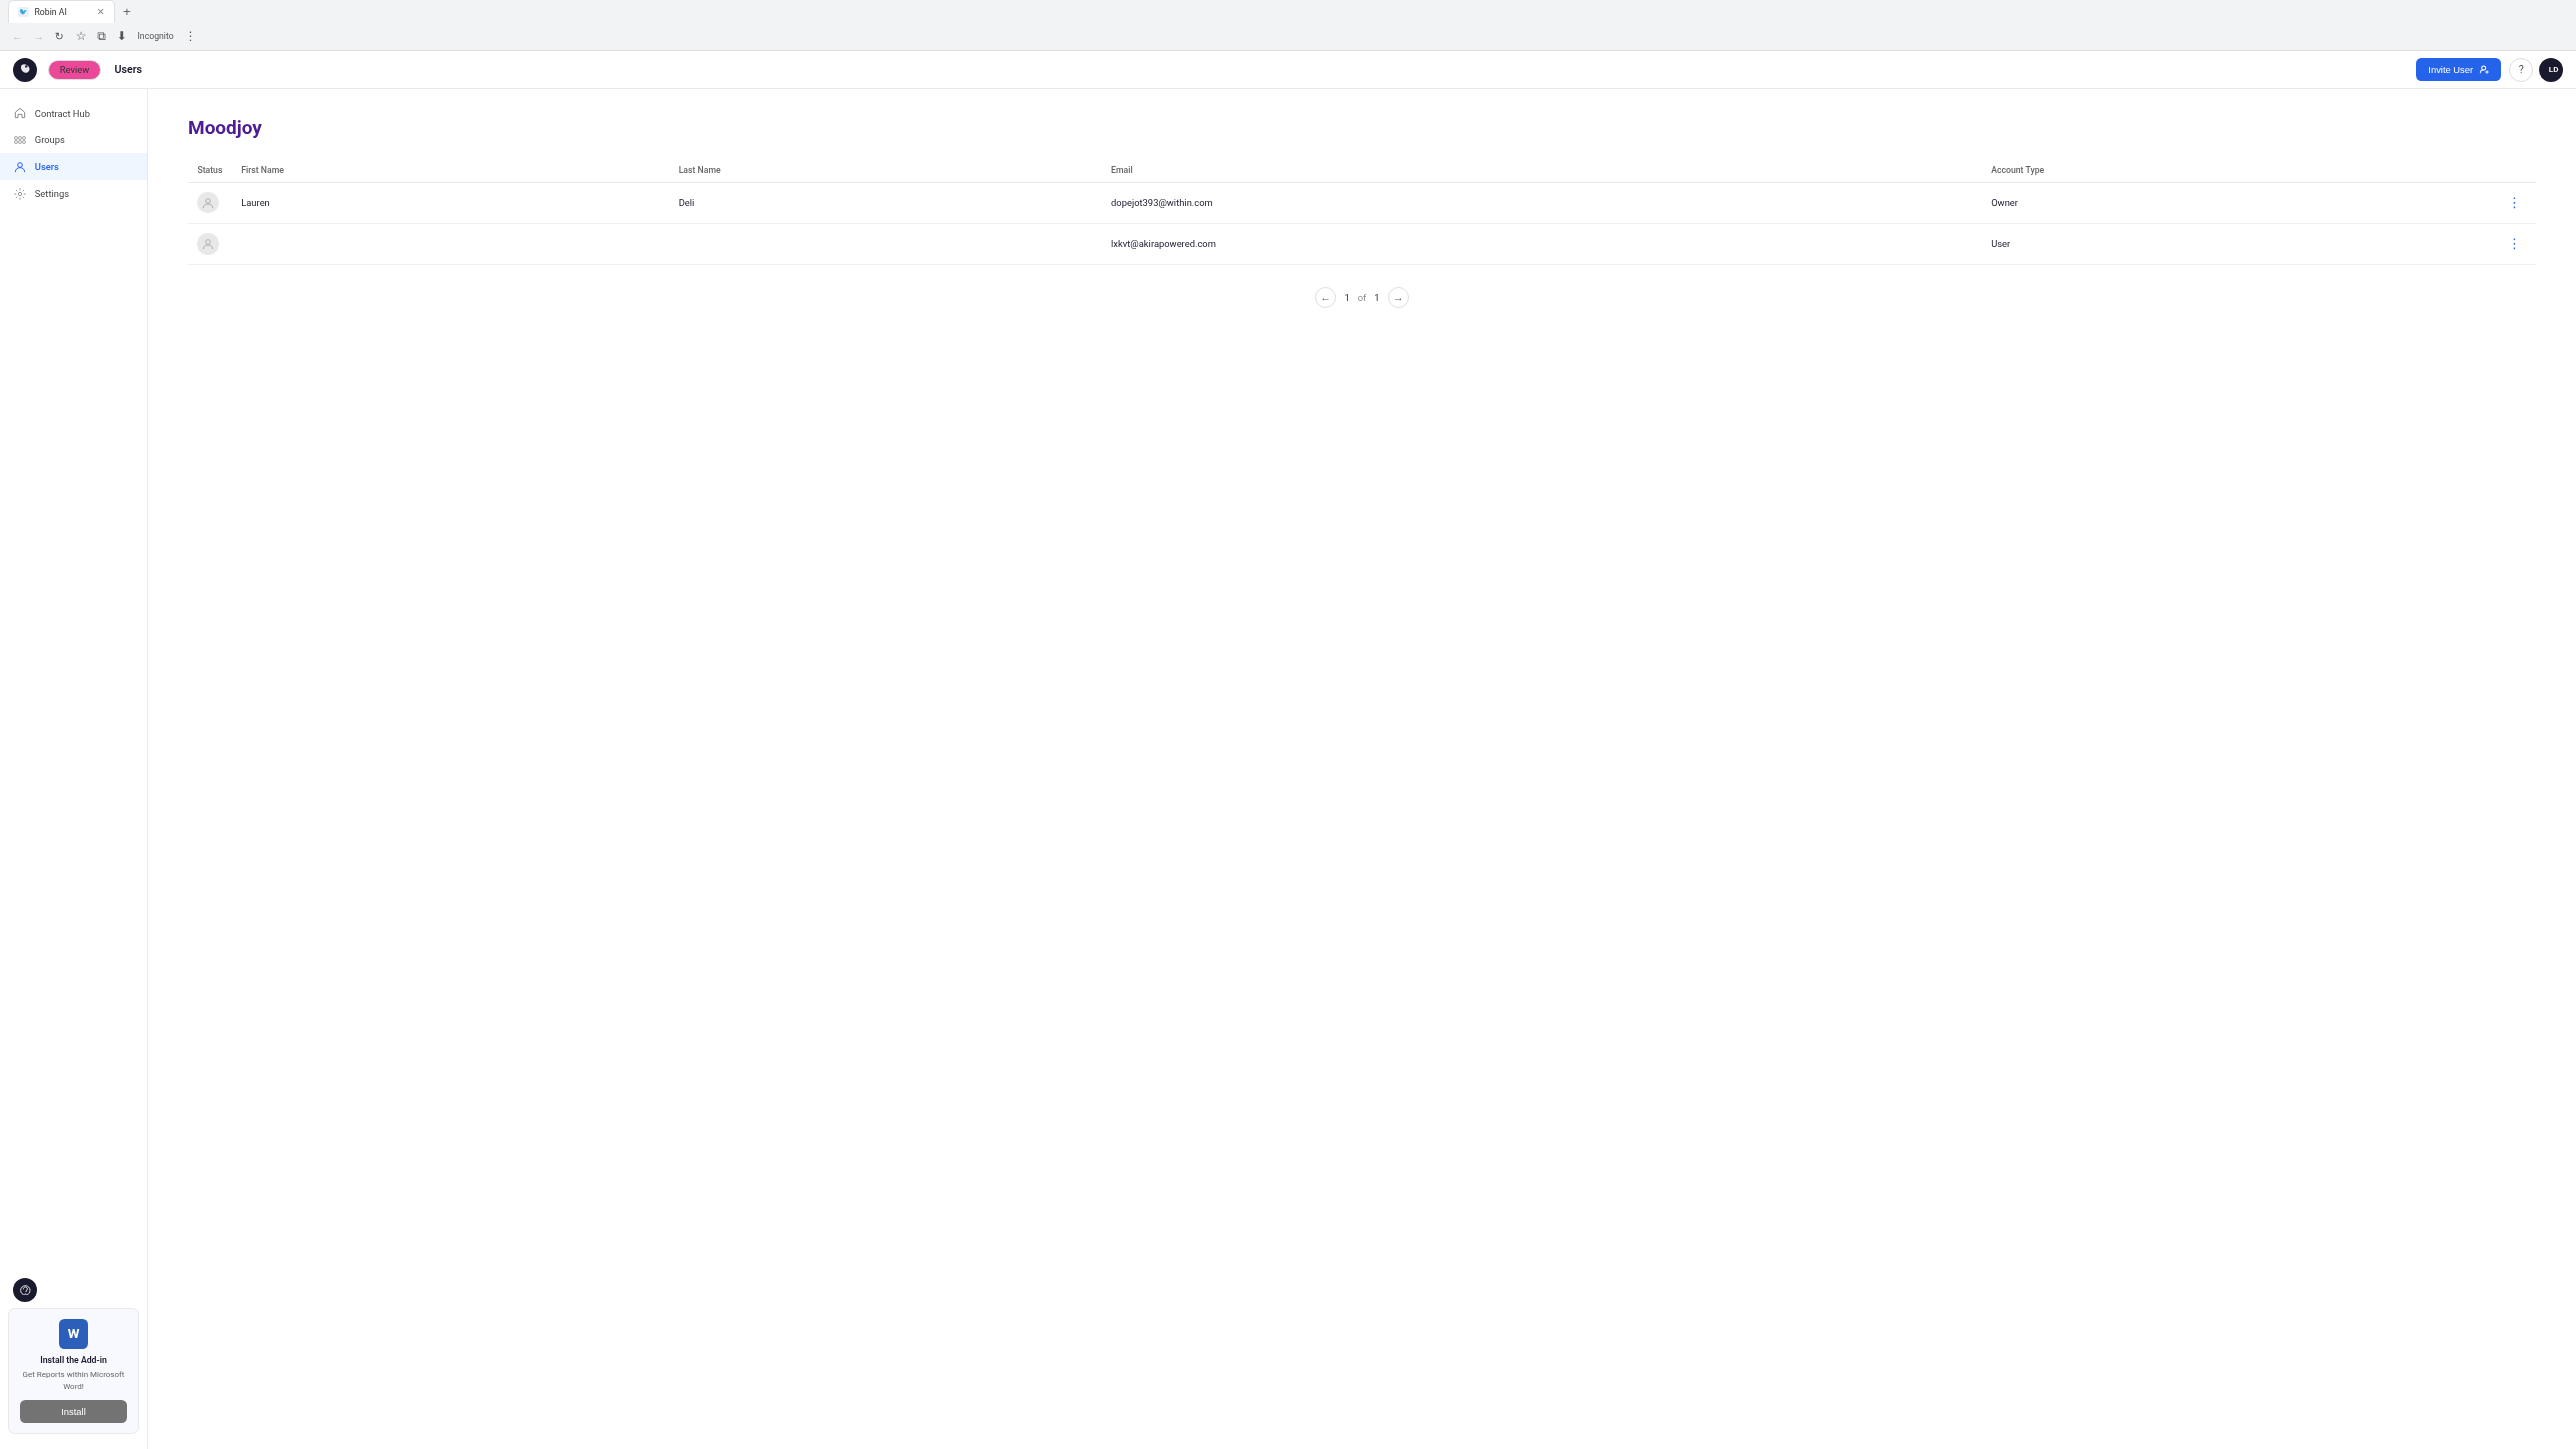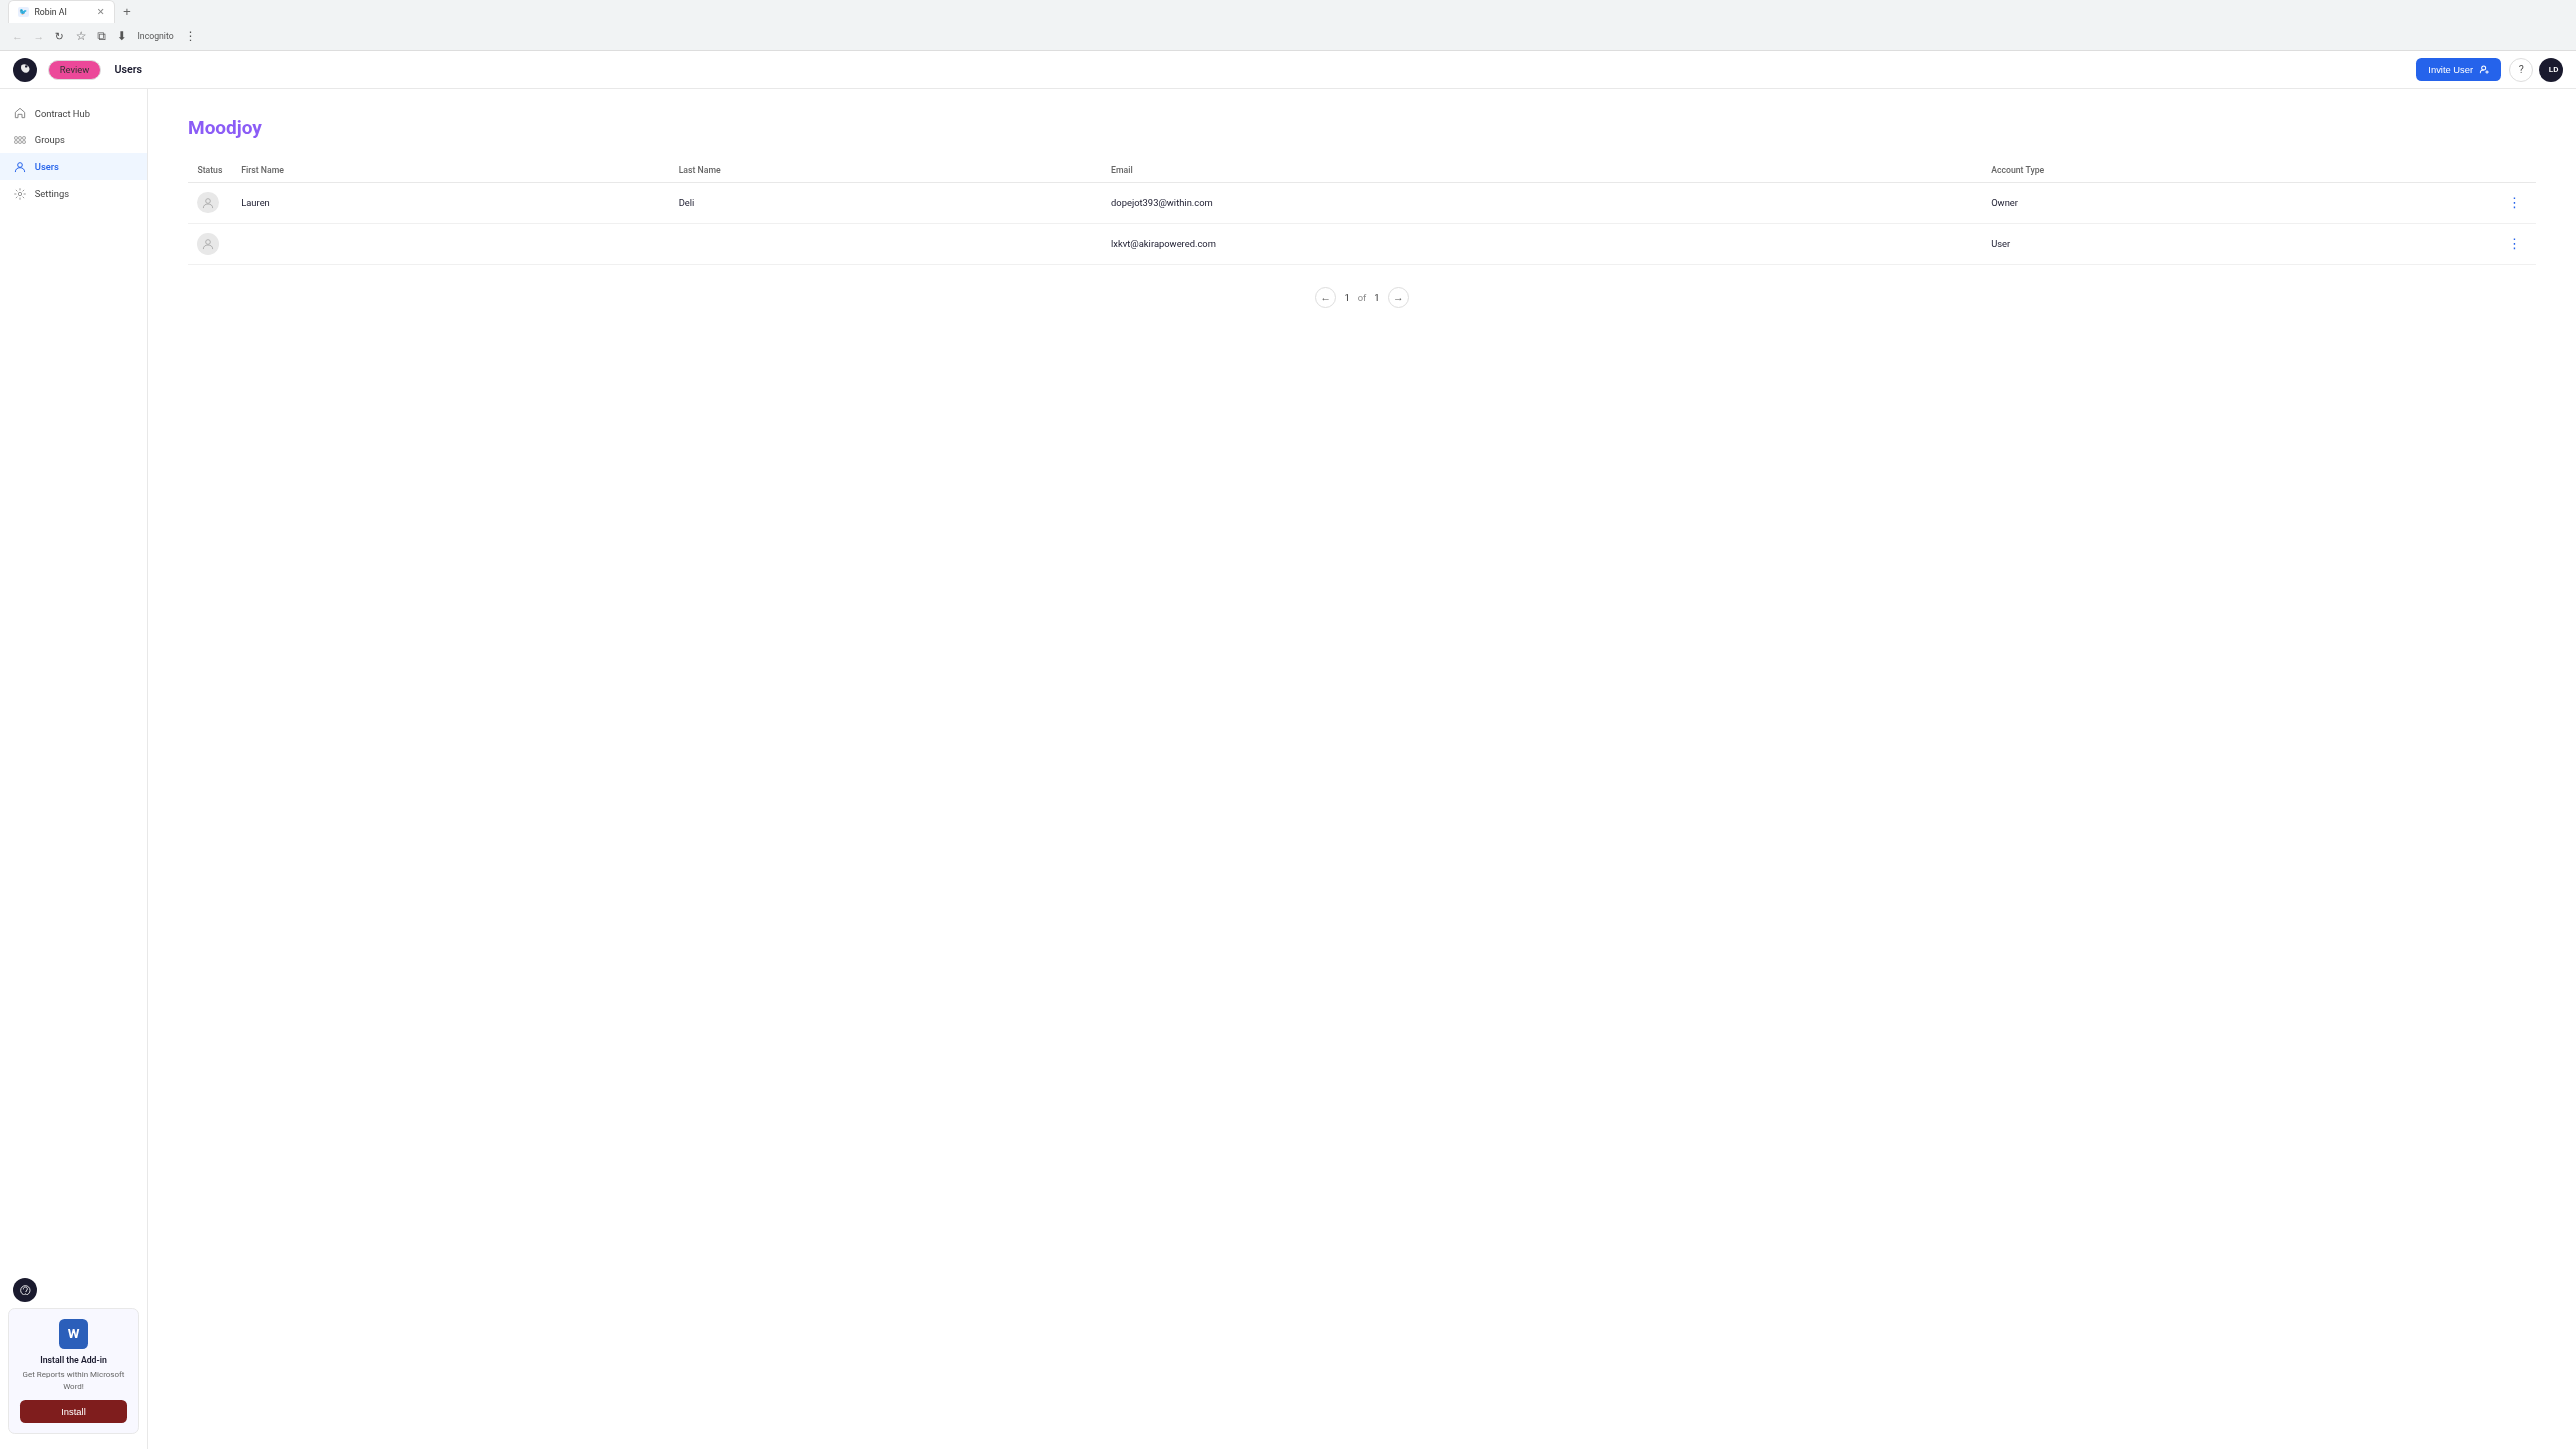--- a/index.html
+++ b/index.html
@@ -244,21 +244,21 @@
       color: #1a1a2e;
       margin-bottom: 4px;
     }
     .addin-desc {
       font-size: 8px;
       color: #666;
       margin-bottom: 8px;
       line-height: 1.4;
     }
     .install-btn {
-      background: #7f1d1d;
+      background: #737373;
       color: #fff;
       border: none;
       border-radius: 5.4px;
       padding: 6px 0;
       width: 100%;
       font-size: 9.4px;
       font-weight: 500;
       cursor: pointer;
       text-align: center;
     }
@@ -281,21 +281,21 @@
     
     .content {
       flex: 1;
       padding: 27px 40px;
       overflow-y: auto;
       background: #fff;
     }
     .org-name {
       font-size: 19px;
       font-weight: 700;
-      color: #8b5cf6;
+      color: #4c1d95;
       margin-bottom: 19px;
     }
 
     
     .users-table {
       width: 100%;
       border-collapse: collapse;
     }
     .users-table th {
       text-align: left;

